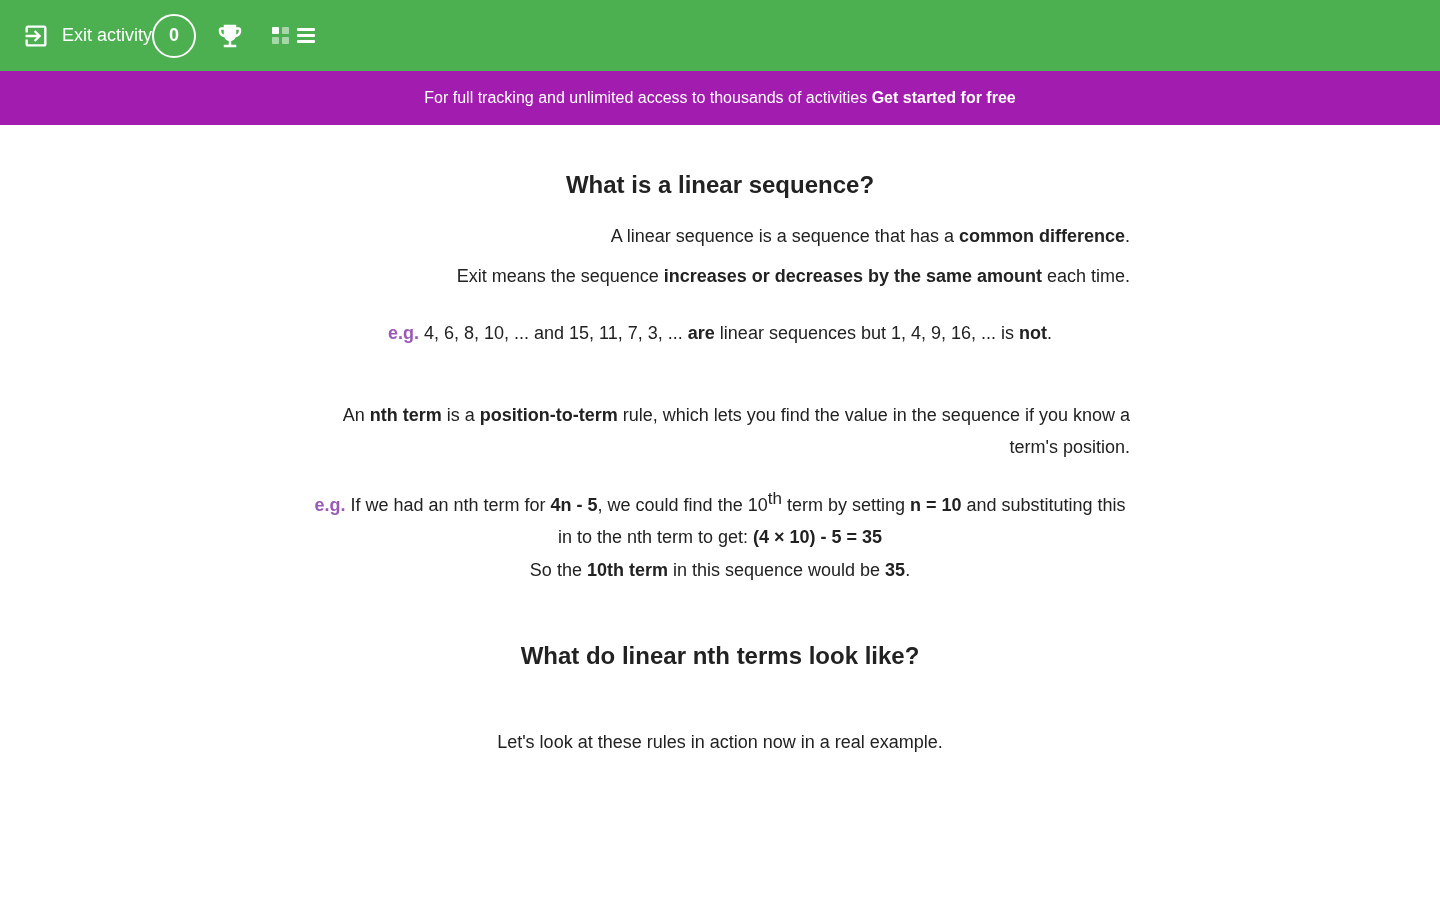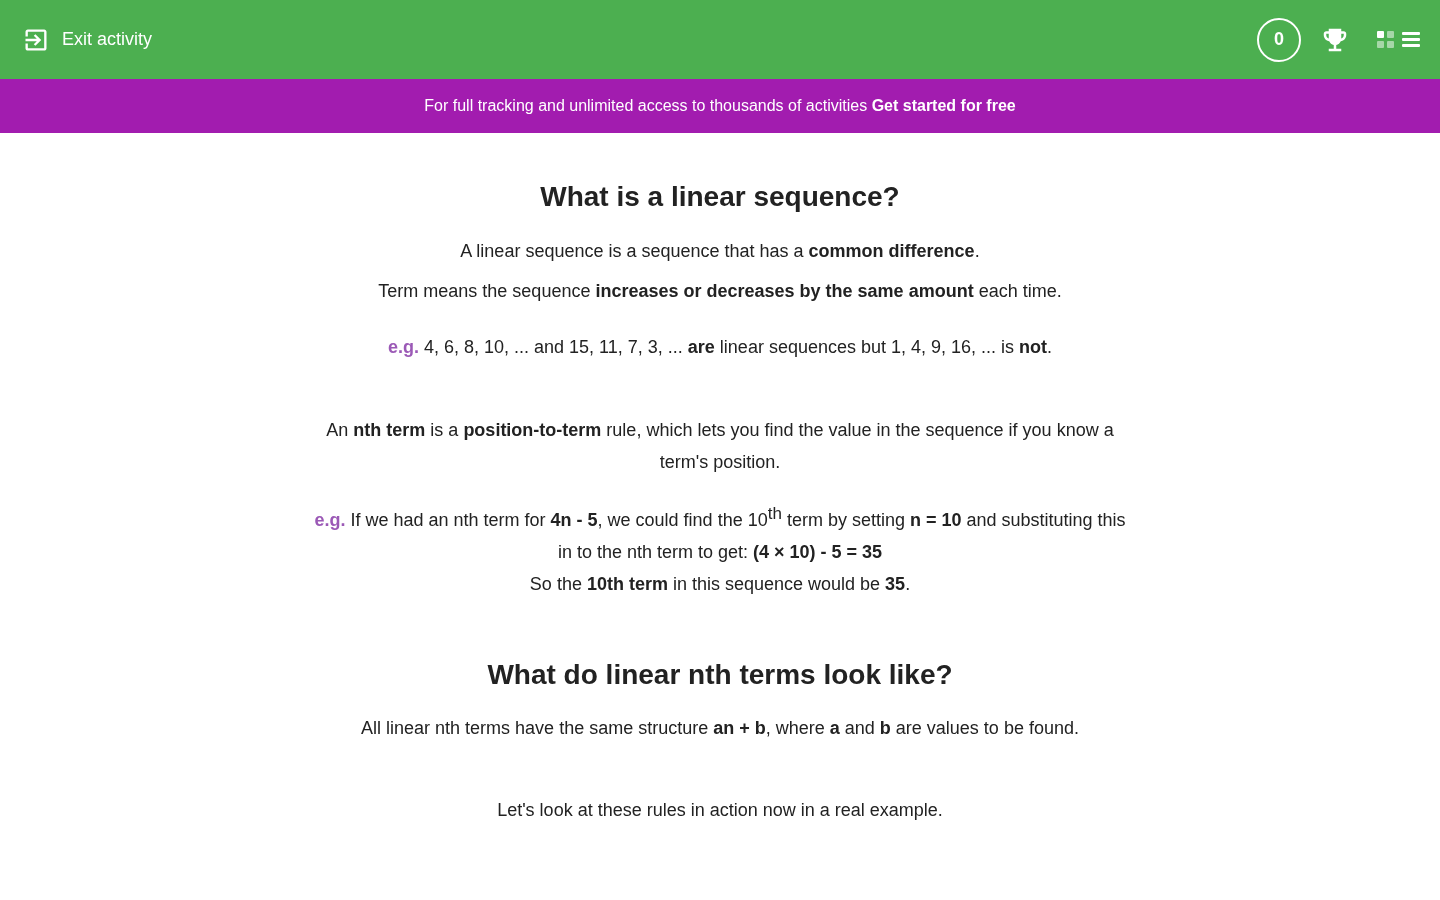--- a/index.html
+++ b/index.html
@@ -1,24 +1,23 @@
 <!DOCTYPE html>
 <html><head>
   <meta charset="utf-8">
   <style>
     * { margin: 0; padding: 0; box-sizing: border-box; }
     body { font-family: Arial, sans-serif; font-size: 18px; color: #222; background: #fff; }
 
     
     .header {
       background: #4caf50;
-      height: 79px;
-      display: flex;
-      align-items: center;
-      justify-content: space-between;
+      height: 71px;
+      display: flex;
+      align-items: center;
       padding: 0 20px;
       position: relative;
     }
     .header-left {
       display: flex;
       align-items: center;
       gap: 10px;
       cursor: pointer;
     }
     .exit-icon {
@@ -90,28 +89,28 @@
     .content {
       max-width: 900px;
       margin: 0 auto;
       padding: 40px 40px 60px;
       line-height: 1.7;
     }
 
     .section { margin-bottom: 50px; }
 
     .section-title {
-      font-size: 28px;
+      font-size: 24px;
       font-weight: 700;
       text-align: center;
       margin-bottom: 14px;
     }
 
     .text-block {
-      text-align: center;
+      text-align: right;
       font-size: 18px;
       line-height: 1.8;
     }
     .text-block p { margin-bottom: 8px; }
 
     .eg-label { color: #9b59b6; font-weight: 700; margin-top: 16px; }
 
     .example-line {
       text-align: center;
       font-size: 18px;
@@ -172,21 +171,21 @@
 
 <div class="content">
 
   <div class="section">
     <div class="section-title">What is a linear sequence?</div>
     <div class="text-block">
       <p>
         <span>A linear sequence is a sequence that has a </span><strong>common difference</strong><span>.</span>
       </p>
       <p>
-        <span>Term means the sequence </span><strong>increases or decreases by the same amount</strong><span> each time.</span>
+        <span>Exit means the sequence </span><strong>increases or decreases by the same amount</strong><span> each time.</span>
       </p>
     </div>
     <div class="example-line" style="margin-top:24px;">
       <span class="eg-label">e.g.</span>
       <span>4, 6, 8, 10, ... and 15, 11, 7, 3, ... </span><strong>are</strong><span> linear sequences but 1, 4, 9, 16, ... is </span><strong>not</strong><span>.</span>
     </div>
   </div>
 
   <div class="section">
     <div class="text-block">
@@ -200,24 +199,19 @@
         <span>If we had an nth term for </span><strong>4n - 5</strong><span>, we could find the 10</span><sup>th</sup><span> term by setting </span><strong>n = 10</strong><span> and substituting this in to the nth term to get: </span><strong>(4 × 10) - 5 = 35</strong>
       </p>
       <p style="">
         <span>So the </span><strong>10th term</strong><span> in this sequence would be </span><strong>35</strong><span>.</span>
       </p>
     </div>
   </div>
 
   <div class="section">
     <div class="section-title">What do linear nth terms look like?</div>
-    <div class="text-block">
-      <p>
-        <span>All linear nth terms have the same structure </span><strong>an + b</strong><span>, where </span><strong>a</strong><span> and </span><strong>b</strong><span> are values to be found.</span>
-      </p>
-    </div>
   </div>
 
   <div class="final-line">
     <span>Let's look at these rules in action now in a real example.</span>
   </div>
 
 </div>
 
 </body></html>

